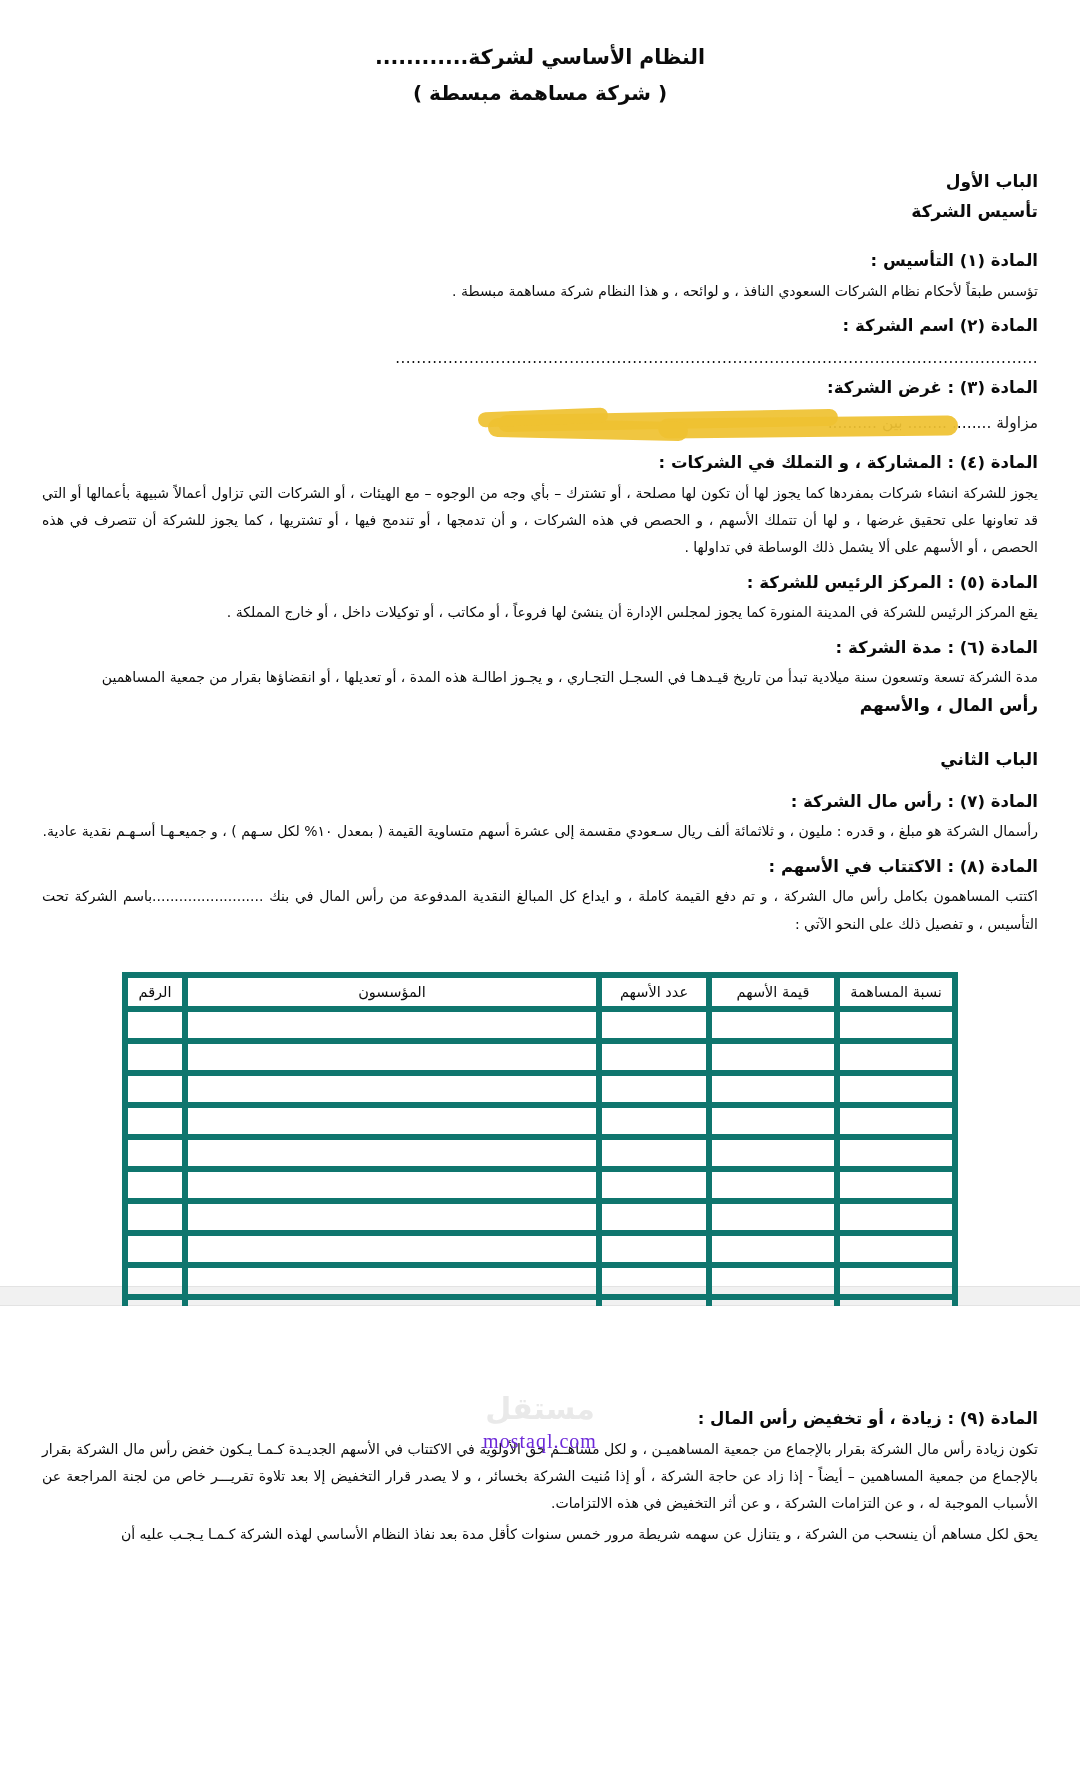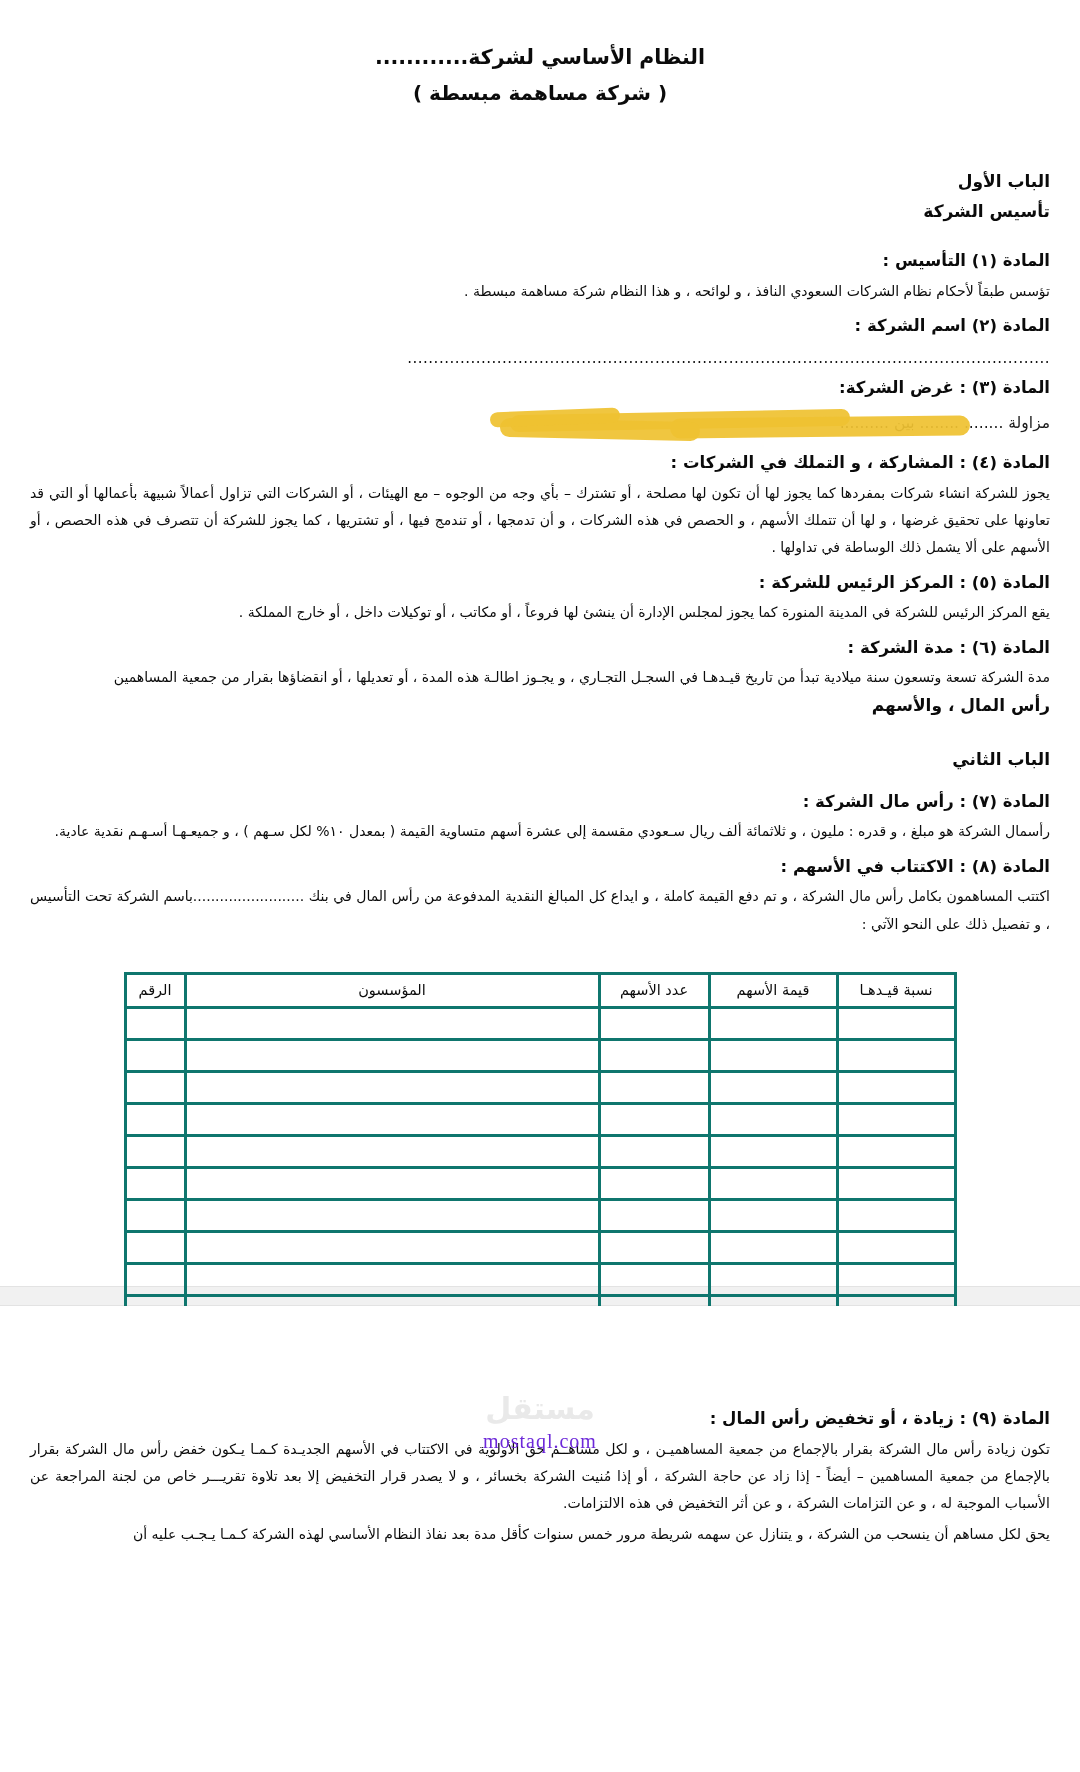--- a/index.html
+++ b/index.html
@@ -16,21 +16,21 @@
     position: relative;
     width: 1080px;
     min-height: 1772px;
     background: #ffffff;
     overflow: hidden;
   }
   
   .doc-page {
     position: relative;
     background: #ffffff;
-    padding: 0 30px;
+    padding: 0 42px;
   }
   .doc-page.page-one { padding-top: 42px; height: 1286px; }
   .doc-page.page-two { padding-top: 86px; }
 
   .page-gap {
     height: 20px;
     background: #f1f1f1;
     border-top: 1px solid #e3e3e3;
     border-bottom: 1px solid #e3e3e3;
   }
@@ -115,21 +115,21 @@
 
   
   .founders-table {
     width: 830px;
     margin: 34px auto 0 auto;
     border-collapse: collapse;
     table-layout: fixed;
   }
   .founders-table th,
   .founders-table td {
-    border: 3px solid #0f766e;
+    border: 6px solid #0f766e;
     height: 32px;
     font-size: 14.5px;
     font-weight: normal;
     text-align: center;
     padding: 2px 4px;
   }
   .founders-table th { font-weight: normal; height: 34px; }
   .col-pct   { width: 118px; }
   .col-value { width: 128px; }
   .col-count { width: 110px; }
@@ -213,21 +213,21 @@
 
     <div class="article-head">المادة (٧) : رأس مال الشركة  :</div>
     <div class="article-body last-right">رأسمال الشركة هو مبلغ ، و قدره : مليون ، و ثلاثمائة ألف ريال سـعودي  مقسمة إلى عشرة أسهم متساوية القيمة ( بمعدل ١٠% لكل سـهم ) ، و جميعـهـا أسـهـم نقدية عادية.</div>
 
     <div class="article-head tight">المادة (٨) : الاكتتاب في الأسهم :</div>
     <div class="article-body last-right">اكتتب المساهمون بكامل رأس مال الشركة ، و تم دفع القيمة كاملة ، و ايداع كل المبالغ النقدية المدفوعة من رأس المال في بنك .........................باسم الشركة تحت التأسيس ، و تفصيل ذلك على النحو الآتي :</div>
 
     <table class="founders-table">
       <thead>
         <tr>
-          <th class="col-pct">نسبة قيـدهـا</th>
+          <th class="col-pct">نسبة المساهمة</th>
           <th class="col-value">قيمة الأسهم</th>
           <th class="col-count">عدد الأسهم</th>
           <th class="col-name">المؤسسون</th>
           <th class="col-num">الرقم</th>
         </tr>
       </thead>
       <tbody>
         <tr>
             <td></td>
             <td></td>

